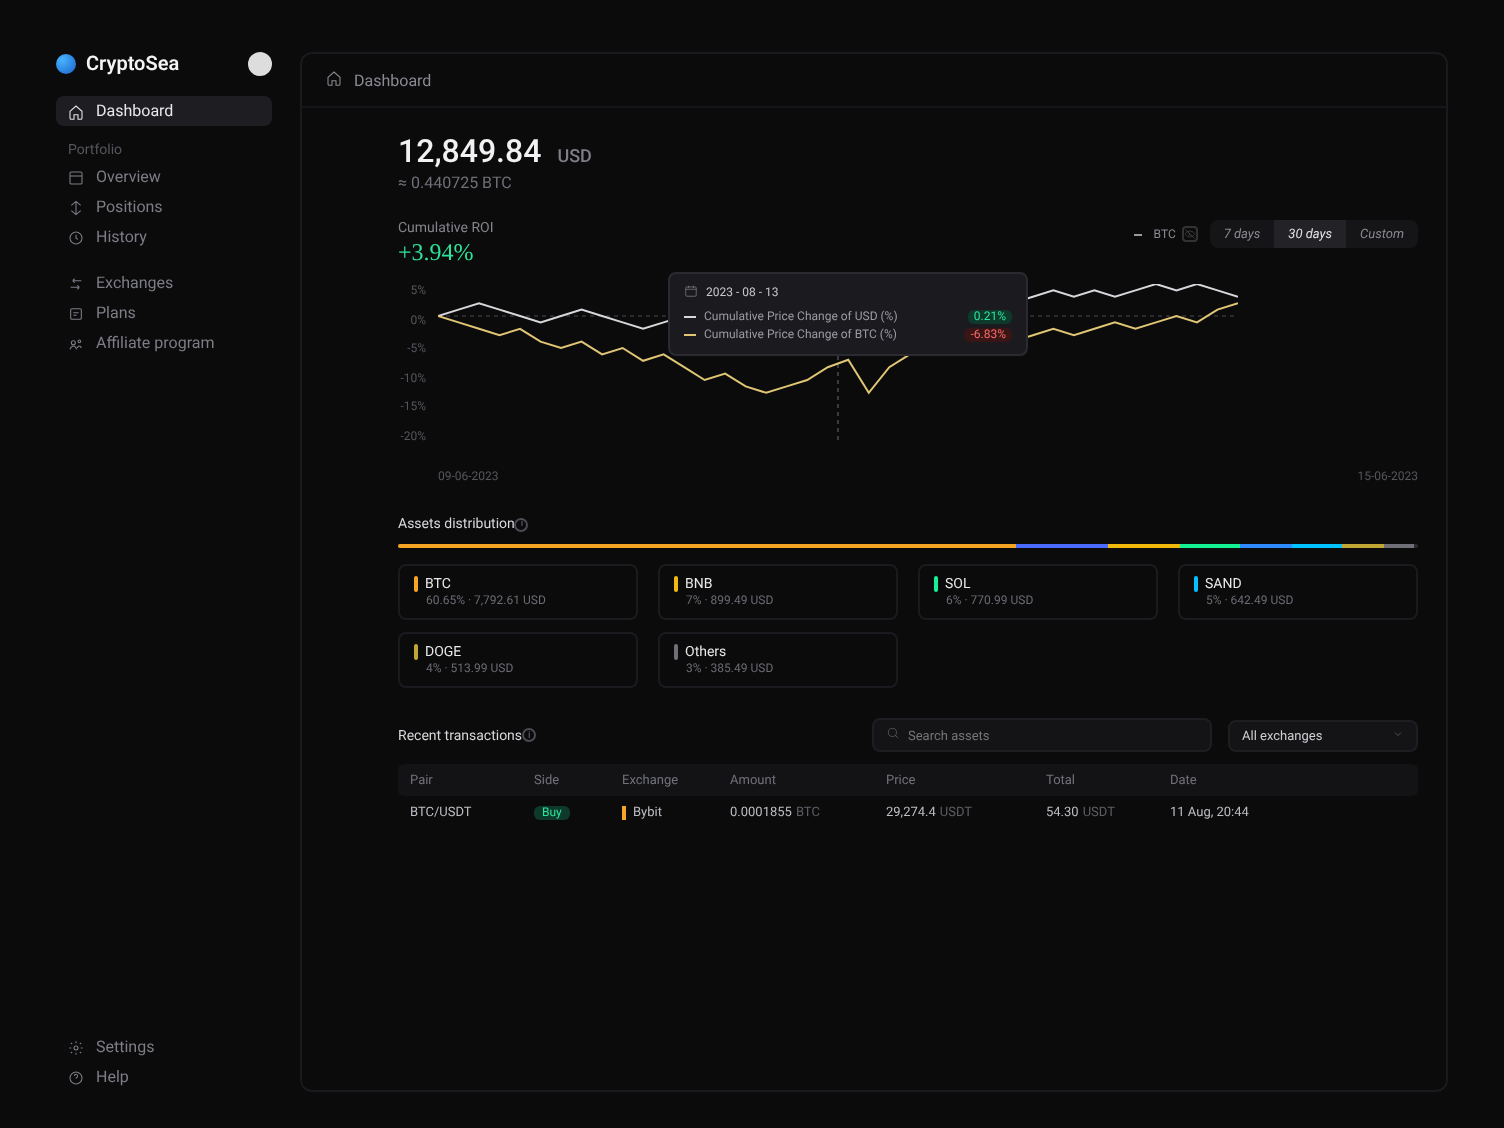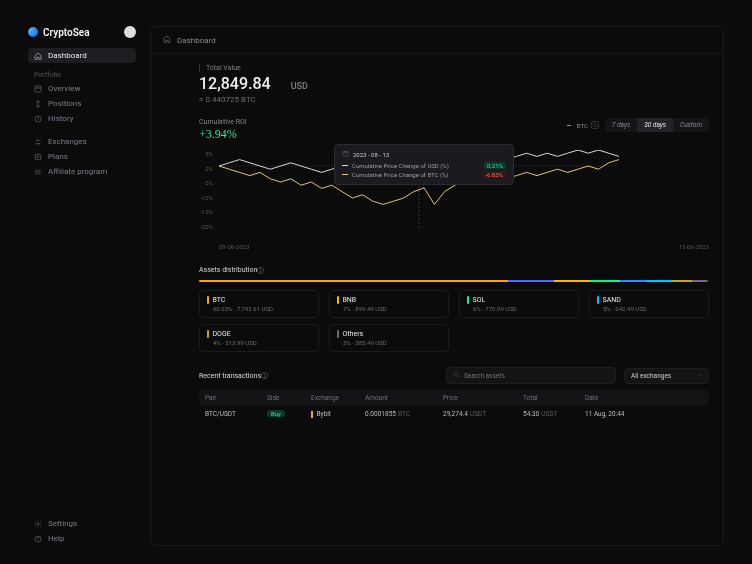--- a/index.html
+++ b/index.html
@@ -19,21 +19,21 @@
   .nav-item.active .nav-icon svg { stroke:#e8e8ea; }
   .sidebar-bottom { margin-top:auto; }
   
   .main { flex:1; border:1px solid #1a1a1e; border-radius:6px; padding:0; display:flex; flex-direction:column; overflow:hidden; min-width:0; }
   .breadcrumb { display:flex; align-items:center; gap:6px; padding:8px 12px; border-bottom:1px solid #16161a; color:#8a8a92; }
   .breadcrumb-icon svg { width:8px; height:8px; stroke:#8a8a92; fill:none; }
   .content { padding:10px 14px 0 48px; overflow:hidden; }
   
   .tv-label { color:#7f7f88; font-size:7px; border-left:1px solid #333; padding-left:6px; }
   .tv-amount { font-size:16px; font-weight:500; color:#f1f1f3; margin-top:2px; }
-  .tv-amount .cur { font-size:9px; color:#7f7f88; margin-left:20px; }
+  .tv-amount .cur { font-size:9px; color:#7f7f88; margin-left:8px; }
   .tv-btc { font-size:8px; color:#6f6f77; margin-top:2px; }
   
   .chart-panel { margin-top:14px; }
   .chart-head { display:flex; align-items:flex-start; }
   .roi-label { color:#84848c; font-size:7px; }
   .roi-val { color:#2de39a; font-size:12px; font-weight:500; margin-top:1px;font-family:Liberation Serif, serif; }
   .range-controls { margin-left:auto; display:flex; align-items:center; gap:6px; }
   .legend-dot { display:inline-block; width:4px; height:1px; background:#999; margin-right:3px; vertical-align:middle;}
   .legend { color:#8a8a92; font-size:6px; display:flex; align-items:center; gap:3px;}
   .legend .hide { width:8px;height:8px;border:1px solid #333;border-radius:2px;display:inline-flex;align-items:center;justify-content:center; }
@@ -56,21 +56,21 @@
   .dist-bar span { display:block; height:100%; }
   .asset-grid { display:grid; grid-template-columns:repeat(4,1fr); gap:6px 10px; margin-top:8px; }
   .asset-card { border:1px solid #1b1b1f; border-radius:4px; padding:5px 7px; }
   .asset-sym { font-size:7px; color:#e8e8ea; display:flex; align-items:center; gap:4px; }
   .asset-sym .bar { width:1.5px; height:8px; border-radius:1px; display:inline-block; }
   .asset-sub { font-size:6px; color:#6b6b73; margin-top:1px; margin-left:6px;}
   
   .tx-head { display:flex; align-items:center; margin-top:15px; gap:8px; }
   .search { flex:0 0 170px; margin-left:auto; background:#141417; border:1px solid #1e1e22; border-radius:4px; padding:3px 6px; display:flex; align-items:center; gap:4px;}
   .search input { background:transparent; border:none; outline:none; color:#cfcfd3; font-size:6.5px; flex:1; }
-  .exch-select { width:85px; background:#141417; border:1px solid #1e1e22; border-radius:4px; padding:3px 6px; font-size:6.5px; color:#cfcfd3; display:flex; align-items:center; justify-content:space-between;}
+  .exch-select { width:95px; background:#141417; border:1px solid #1e1e22; border-radius:4px; padding:3px 6px; font-size:6.5px; color:#cfcfd3; display:flex; align-items:center; justify-content:space-between;}
   .tx-table { margin-top:6px; }
   .tx-hrow, .tx-row { display:grid; grid-template-columns: 62px 44px 54px 78px 80px 62px 1fr; align-items:center; padding:4px 6px; font-size:6.5px; }
   .tx-hrow { background:#131316; color:#71717a; border-radius:3px; }
   .tx-row { color:#bdbdc3; }
   .side-chip { background:#0e3a2c; color:#2de39a; border-radius:3px; padding:0 4px; font-size:6px; display:inline-block;}
   .muted { color:#5d5d65; margin-left:2px; }
   .info-icon { width:7px; height:7px; border:1px solid #4a4a52; border-radius:50%; display:inline-flex; align-items:center; justify-content:center; font-size:5px; color:#6d6d76;}
 </style>
 </head>
 <body>
@@ -178,21 +178,20 @@
     <div class="breadcrumb">
       <span class="breadcrumb-icon"><svg viewBox="0 0 24 24">
             <path d="M3 11l9-8 9 8v10a2 2 0 0 1-2 2h-4v-7h-6v7H5a2 2 0 0 1-2-2z" fill="none" stroke="currentColor" stroke-width="1.6"></path>
           </svg></span>
       <span>Dashboard</span>
     </div>
 
     <div class="content">
 
       <div>
-        <div class="tv-label">Total Value</div>
         <div class="tv-amount">
           <span>12,849.84</span><span class="cur">USD</span>
         </div>
         <div class="tv-btc">≈ 0.440725 BTC</div>
       </div>
 
       <div class="chart-panel">
         <div class="chart-head">
           <div>
             <div class="roi-label">Cumulative ROI</div>

